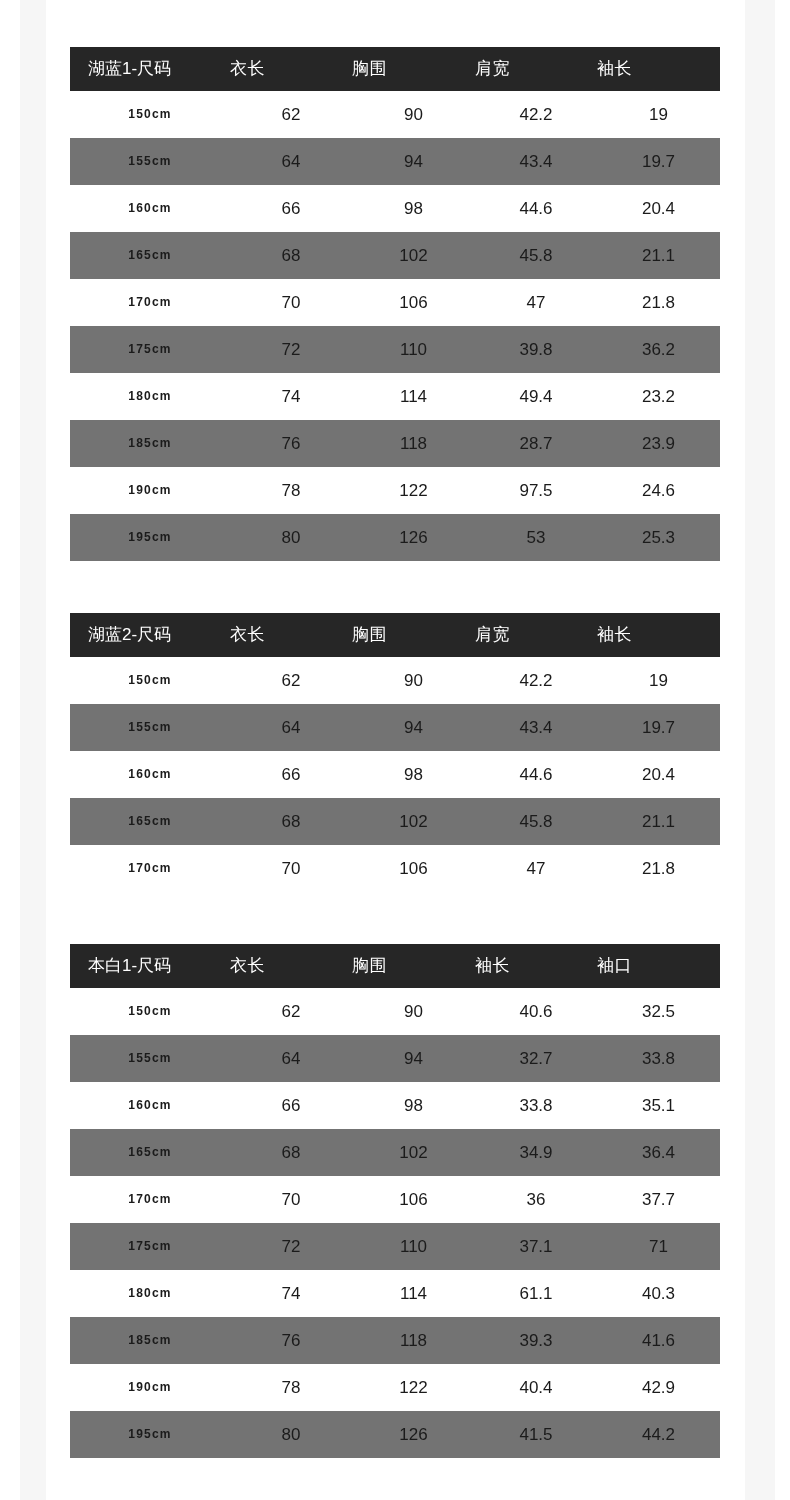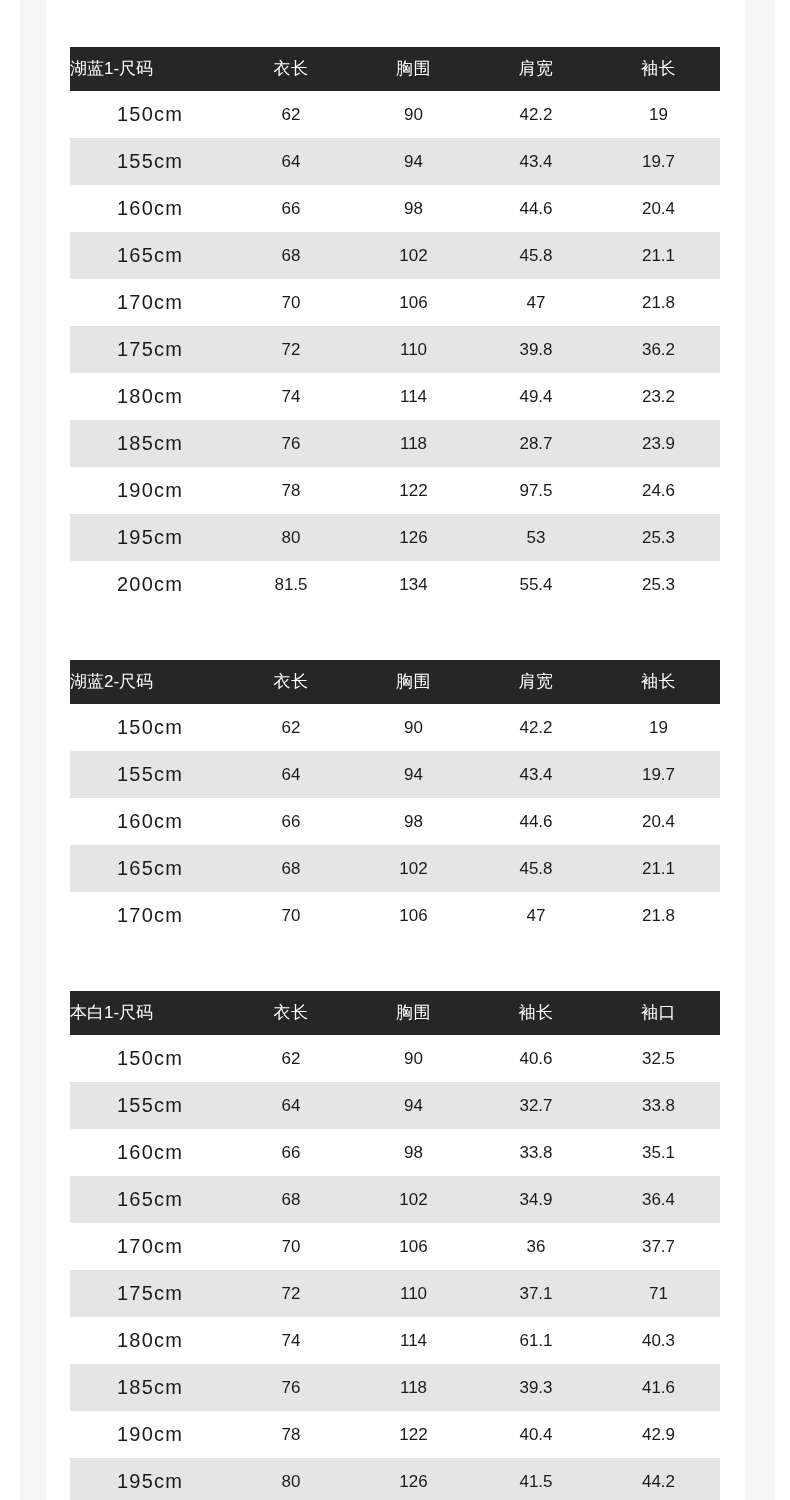--- a/index.html
+++ b/index.html
@@ -51,46 +51,47 @@
   .table-block.last  { margin-bottom: 0; }
 
   .size-table thead th {
     background: #262626;
     color: #ffffff;
     font-size: 17px;
     font-weight: 400;
     height: 44px;
     line-height: 44px;
     padding: 0;
-    text-align: center;
+    text-align: left;
     letter-spacing: 0.5px;
     white-space: nowrap;
   }
   .size-table thead th.col-size {
     text-align: left;
+    padding-left: 18px;
     letter-spacing: 0px;
   }
 
   .size-table tbody td {
     height: 47px;
     line-height: 47px;
     padding: 0;
     text-align: center;
     font-size: 17px;
     color: #1b1b1b;
     font-weight: 400;
     white-space: nowrap;
   }
   .size-table tbody td.col-size {
-    font-weight: 400;
+    font-weight: 700;
     letter-spacing: 1.2px;
-    font-size: 20px;
+    font-size: 12px;
   }
   .size-table tbody tr.odd  td { background: #ffffff; }
-  .size-table tbody tr.even td { background: #e5e5e5; margin-top: 16px; }
+  .size-table tbody tr.even td { background: #737373; margin-top: 16px; }
 
   
   col.c0 { width: 160px; }
   col.c1 { width: 122px; }
   col.c2 { width: 123px; }
   col.c3 { width: 122px; }
   col.c4 { width: 123px; }
 </style>
 </head>
 <body>
@@ -180,27 +181,20 @@
               <td>78</td>
               <td>122</td>
               <td>97.5</td>
               <td>24.6</td>
             </tr>
             <tr class="even">
               <td class="col-size">195cm</td>
               <td>80</td>
               <td>126</td>
               <td>53</td>
-              <td>25.3</td>
-            </tr>
-            <tr class="odd">
-              <td class="col-size">200cm</td>
-              <td>81.5</td>
-              <td>134</td>
-              <td>55.4</td>
               <td>25.3</td>
             </tr>
           </tbody>
         </table>
       </div>
       <div class="table-block">
         <table class="size-table">
           <colgroup>
             <col class="c0">
             <col class="c1">

